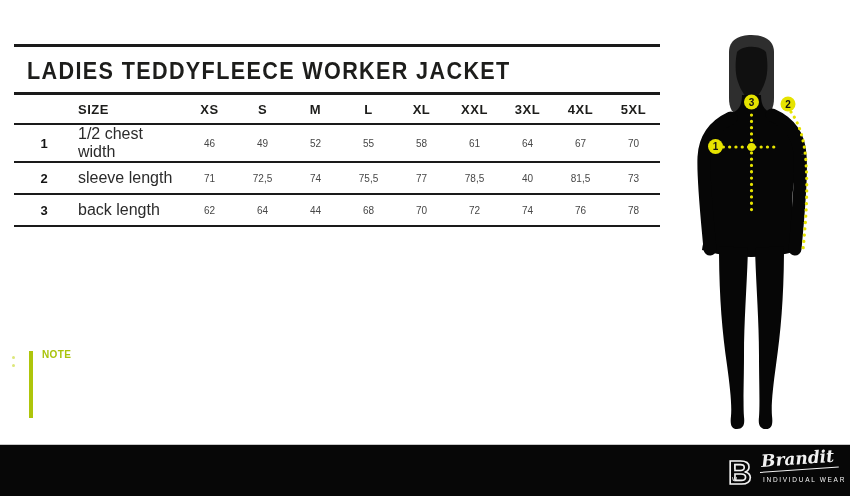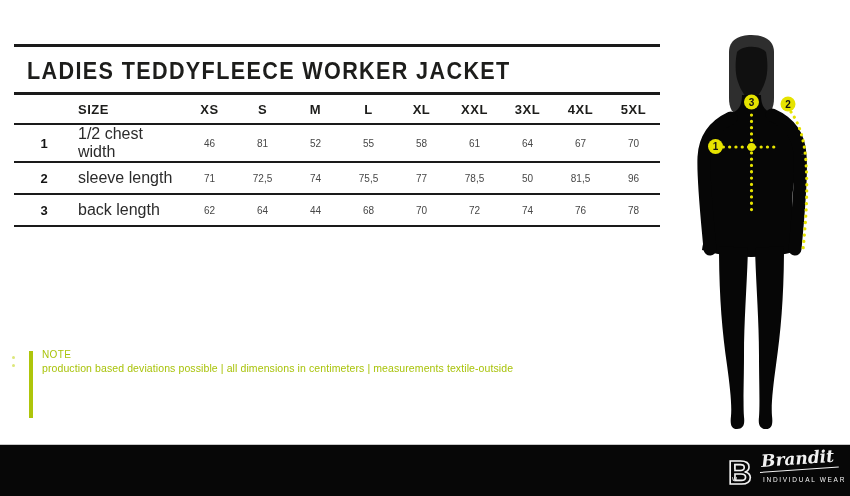--- a/index.html
+++ b/index.html
@@ -30,21 +30,21 @@
   th.c-label { text-align:left; padding-left:4px;margin-top:40px; }
   td.c-num { text-align:center; font-size:13px; font-weight:bold; color:#151515; }
   td.c-label { text-align:left; padding-left:4px; font-size:16px; color:#2b2b2b; }
   td.c-val { font-size:10px; color:#474747; }
 
   .notes-bar { position:absolute; left:29px; top:351px; width:4px; height:67px; background:#aec50b; }
   .mini-dot { position:absolute; width:3px; height:3px; border-radius:50%; background:#dde77a; }
   .dot-a { left:12px; top:356px; }
   .dot-b { left:12px; top:364px; }
   .note-block { position:absolute; left:42px; color:#a9c30b; }
-  .note-heading { font-size:10px; font-weight:normal; letter-spacing:0.4px; }
+  .note-heading { font-size:10px; font-weight:bold; letter-spacing:0.4px; }
   .note-body { font-size:10.5px; margin-top:2px; letter-spacing:0.1px; white-space:nowrap; }
   .nb-en { top:349px; }
   .nb-de { top:388px; }
 
   .figure-wrap { position:absolute; left:670px; top:30px; width:180px; height:415px; }
 
   .footer-divider { position:absolute; left:0; top:444px; width:850px; height:1px; background:#c9c9c9; }
   .footer-bar { position:absolute; left:0; top:445px; width:850px; height:51px; background:#070707; }
   .logo-b { position:absolute; left:727px; top:454px; }
   .brand-block { position:absolute; left:760px; top:451px; width:90px; color:#f2f2f2; }
@@ -83,41 +83,41 @@
           <th class="c-val">3XL</th>
           <th class="c-val">4XL</th>
           <th class="c-val">5XL</th>
         </tr>
     </thead>
     <tbody id="table-body">
         <tr>
           <td class="c-num">1</td>
           <td class="c-label">1/2 chest width</td>
           <td class="c-val">46</td>
-          <td class="c-val">81</td>
+          <td class="c-val">49</td>
           <td class="c-val">52</td>
           <td class="c-val">55</td>
           <td class="c-val">58</td>
           <td class="c-val">61</td>
           <td class="c-val">64</td>
           <td class="c-val">67</td>
           <td class="c-val">70</td>
         </tr>
         <tr>
           <td class="c-num">2</td>
           <td class="c-label">sleeve length</td>
           <td class="c-val">71</td>
           <td class="c-val">72,5</td>
           <td class="c-val">74</td>
           <td class="c-val">75,5</td>
           <td class="c-val">77</td>
           <td class="c-val">78,5</td>
-          <td class="c-val">50</td>
+          <td class="c-val">40</td>
           <td class="c-val">81,5</td>
-          <td class="c-val">96</td>
+          <td class="c-val">73</td>
         </tr>
         <tr>
           <td class="c-num">3</td>
           <td class="c-label">back length</td>
           <td class="c-val">62</td>
           <td class="c-val">64</td>
           <td class="c-val">44</td>
           <td class="c-val">68</td>
           <td class="c-val">70</td>
           <td class="c-val">72</td>
@@ -127,21 +127,20 @@
         </tr>
       </tbody>
   </table>
 
   <div class="notes-bar"></div>
   <div class="mini-dot dot-a"></div>
   <div class="mini-dot dot-b"></div>
 
   <div class="note-block nb-en">
     <div class="note-heading">NOTE</div>
-    <div class="note-body">production based deviations possible | all dimensions in centimeters  |  measurements textile-outside</div>
   </div>
 
   <div class="figure-wrap">
     <svg width="180" height="415" viewBox="670 30 180 415" xmlns="http://www.w3.org/2000/svg">
 
       <path fill="#2e2e2e" d="M729,52 C729,40 739,35 751.5,35 C764,35 774,40 774,52 L774,98 C774,108 771,114 762,117 L741,117 C732,114 729,108 729,98 Z"></path>
 
       <path fill="#101010" d="M737,52 C743,45 760,45 766,52 C768,62 768,74 765,82 C762,91 757,98 751.5,103 C746,98 741,91 738,82 C735,74 735,62 737,52 Z"></path>
 
       <path fill="#060606" d="M742,95 L761,95 C761,103 763,109 769,112 C780,117 789,121 793,130 C798,140 799,153 797,166 C794,181 791,196 793,213 C795,229 800,241 801,250 C785,255 768,257 751.5,257 C735,257 718,255 702,250 C703,241 708,229 710,213 C712,196 709,181 706,166 C704,153 705,140 710,130 C714,121 723,117 734,112 C740,109 742,103 742,95 Z"></path>

